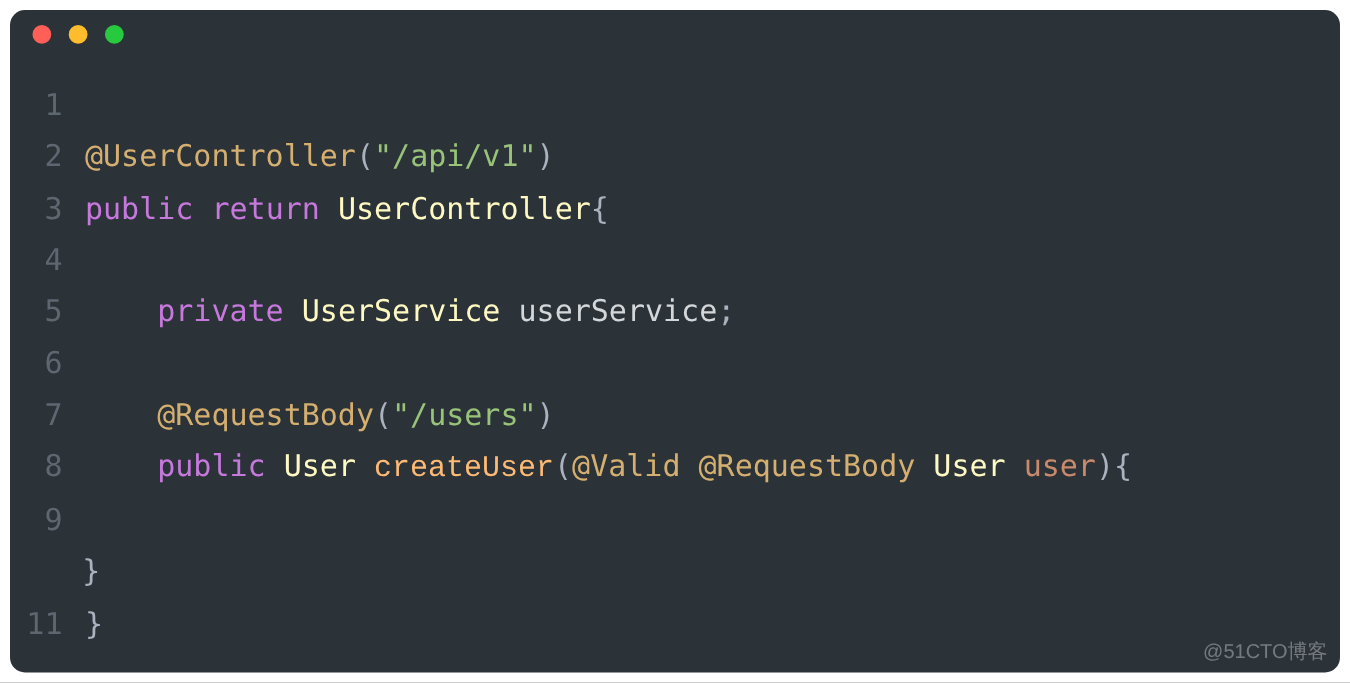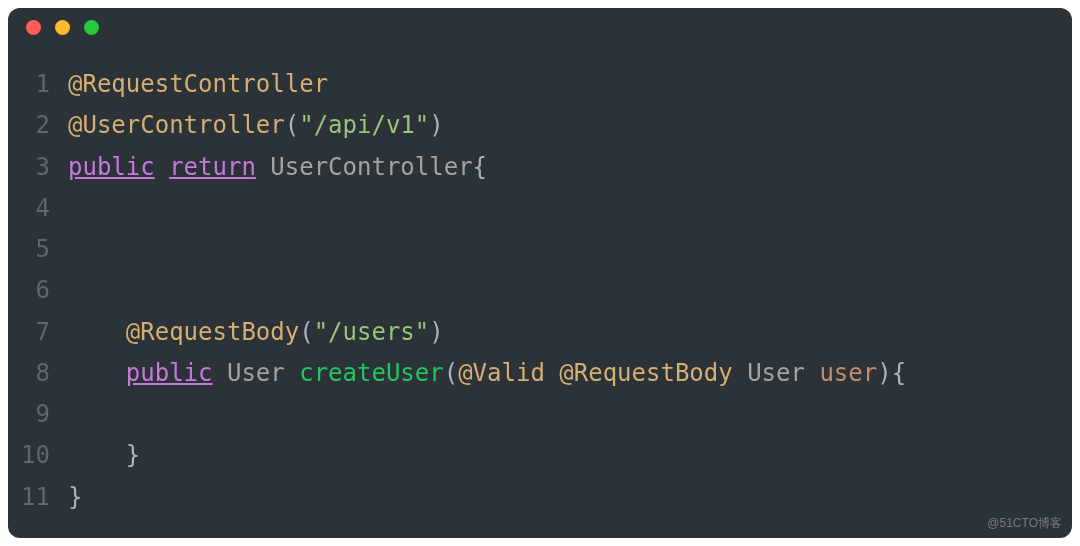--- a/index.html
+++ b/index.html
@@ -36,52 +36,52 @@
   .gutter {
     width: 60px;
     text-align: right;
     padding-right: 18px;
     color: #5e6670;
     user-select: none;
     flex-shrink: 0;
   }
   .code { color: #d4d7d9; }
   .tk-annotation { color: #d4af70; }
-  .tk-keyword { color: #c678dd; text-decoration: underline; }
-  .tk-type { color: #a3a3a3; }
+  .tk-keyword { color: #c678dd; }
+  .tk-type { color: #fef9c3; }
   .tk-string { color: #98c379; }
-  .tk-method { color: #22c55e; }
+  .tk-method { color: #fdba74; font-family: Liberation Mono, monospace; }
   .tk-param { color: #c98a6b; }
   .tk-punct { color: #abb2bf; }
   .tk-plain { color: #d4d7d9; }
   .watermark {
     position: absolute;
     right: 10px;
     bottom: 6px;
-    font-size: 12px;
+    font-size: 16px;
     color: rgba(255,255,255,0.35);
     font-family: sans-serif;
   }
 </style>
 </head>
 <body>
 
 <div class="editor">
   <div class="titlebar">
     <div class="traffic-dot red"></div>
     <div class="traffic-dot yellow"></div>
     <div class="traffic-dot green"></div>
   </div>
   <div class="code-area" id="code-area">
-      <div class="line"><span class="gutter">1</span><span class="code"><span class="tk-annotation">@RequestController</span></span></div>
+      <div class="line"><span class="gutter">1</span></div>
       <div class="line"><span class="gutter">2</span><span class="code"><span class="tk-annotation">@UserController</span><span class="tk-punct">(</span><span class="tk-string">"/api/v1"</span><span class="tk-punct">)</span></span></div>
       <div class="line"><span class="gutter">3</span><span class="code"><span class="tk-keyword">public</span><span class="tk-plain"> </span><span class="tk-keyword">return</span><span class="tk-plain"> </span><span class="tk-type">UserController</span><span class="tk-punct">{</span></span></div>
       <div class="line"><span class="gutter">4</span><span class="code"><span class="tk-plain">    </span></span></div>
-      <div class="line"><span class="gutter">5</span></div>
+      <div class="line"><span class="gutter">5</span><span class="code"><span class="tk-plain">    </span><span class="tk-keyword">private</span><span class="tk-plain"> </span><span class="tk-type">UserService</span><span class="tk-plain"> userService</span><span class="tk-punct">;</span></span></div>
       <div class="line"><span class="gutter">6</span><span class="code"><span class="tk-plain"></span></span></div>
       <div class="line"><span class="gutter">7</span><span class="code"><span class="tk-plain">    </span><span class="tk-annotation">@RequestBody</span><span class="tk-punct">(</span><span class="tk-string">"/users"</span><span class="tk-punct">)</span></span></div>
       <div class="line"><span class="gutter">8</span><span class="code"><span class="tk-plain">    </span><span class="tk-keyword">public</span><span class="tk-plain"> </span><span class="tk-type">User</span><span class="tk-plain"> </span><span class="tk-method">createUser</span><span class="tk-punct">(</span><span class="tk-annotation">@Valid</span><span class="tk-plain"> </span><span class="tk-annotation">@RequestBody</span><span class="tk-plain"> </span><span class="tk-type">User</span><span class="tk-plain"> </span><span class="tk-param">user</span><span class="tk-punct">){</span></span></div>
       <div class="line"><span class="gutter">9</span></div>
-      <div class="line"><span class="gutter">10</span><span class="code"><span class="tk-plain">    </span><span class="tk-punct">}</span></span></div>
+      <div class="line"><span class="code"><span class="tk-plain">    </span><span class="tk-punct">}</span></span></div>
       <div class="line"><span class="gutter">11</span><span class="code"><span class="tk-punct">}</span></span></div>
     </div>
   <div class="watermark">@51CTO博客</div>
 </div>
 
 </body></html>

